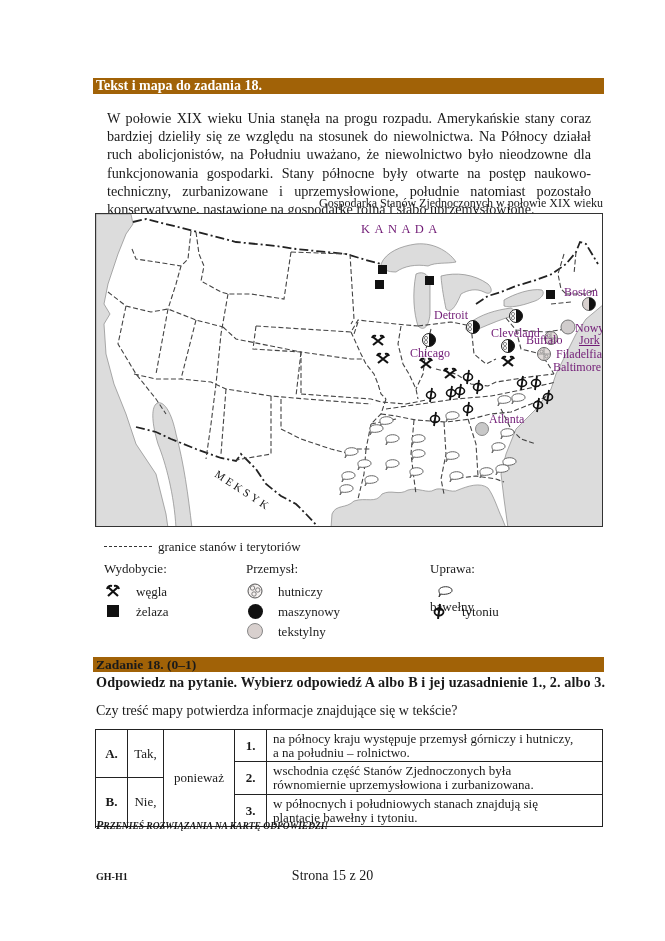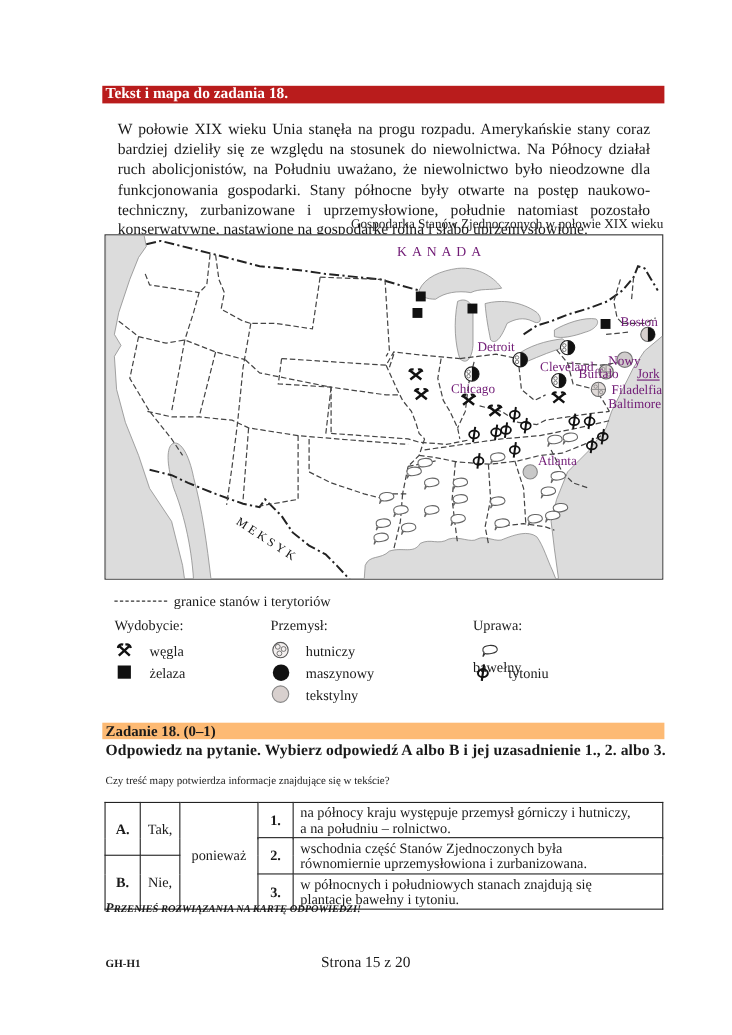--- a/index.html
+++ b/index.html
@@ -1,32 +1,32 @@
 <!DOCTYPE html>
 <html><head>
 <meta charset="utf-8">
 <style>
   html, body { margin:0; padding:0; background:#ffffff; }
   body { width:665px; height:941px; position:relative; overflow:hidden;
          font-family:"Liberation Serif", "DejaVu Serif", serif; color:#1a1a1a; }
   .abs { position:absolute; }
-  .hdr-dark { left:93px; top:78px; width:511px; height:16px; background:#b91c1c; color:#fff;
+  .hdr-dark { left:93px; top:78px; width:511px; height:16px; background:#a16207; color:#fff;
               font-weight:bold; font-size:14px; line-height:16px; padding-left:3px; box-sizing:border-box; }
   .para { left:95px; top:97px; width:508px; font-size:14.2px; line-height:18.2px; text-align:justify; }
   .para p { margin:12px; }
   .map-caption { left:95px; top:195px; width:508px; text-align:right; font-size:12px; line-height:16px; }
   .map { left:95px; top:213px; width:508px; height:314px; border:1px solid #333; box-sizing:border-box; background:#fff; overflow:hidden; }
   .map svg { position:absolute; left:0; top:0; }
   .map-label { position:absolute; font-size:12px; line-height:13px; color:#701a75; white-space:nowrap; }
   .legend { font-size:13px; line-height:15px; }
   .legend .row { position:absolute; display:flex; align-items:center; }
   .legend .ico { width:18px; height:16px; display:inline-flex; align-items:center; justify-content:center; margin-right:14px; }
-  .hdr-light { left:93px; top:657px; width:511px; height:15px; background:#fdba74; font-weight:bold; font-size:13.5px; line-height:15px; padding-left:3px; box-sizing:border-box; }
+  .hdr-light { left:93px; top:657px; width:511px; height:15px; background:#a16207; font-weight:bold; font-size:13.5px; line-height:15px; padding-left:3px; box-sizing:border-box; }
   .instr { left:96px; top:674px; font-weight:bold; font-size:14.2px; line-height:17px; white-space:nowrap; letter-spacing:0.1px; }
-  .question { left:96px; top:702px; font-size:10px; line-height:17px; white-space:nowrap; }
+  .question { left:96px; top:702px; font-size:14px; line-height:17px; white-space:nowrap; }
   table.ans { position:absolute; left:95px; top:729px; width:508px; border-collapse:collapse; font-size:13px; }
   table.ans td { border:1.5px solid #222; padding:0 6px; line-height:14px; }
   table.ans td.c { text-align:center; }
   table.ans td.b { font-weight:bold; }
   .footnote { left:96px; top:818px; font-weight:bold; font-style:italic; font-size:12px; white-space:nowrap; }
   .footnote .sc { font-size:9.5px; }
   .code { left:96px; top:871px; font-weight:bold; font-size:10px; }
   .pagenum { left:0; width:665px; top:868px; text-align:center; font-size:14px; }
 </style>
 </head>
@@ -201,21 +201,21 @@
       <use href="#cotton" x="280" y="215"></use>
     </g>
 
     <text x="118" y="262" font-family="Liberation Serif, serif" font-size="11" letter-spacing="3" transform="rotate(33 118 262)" fill="#111">MEKSYK</text>
   </svg>
 
   <div class="map-label" style="left:265px;top:9px;font-size:12.5px;letter-spacing:1px;">K A N A D A</div>
 
   <div class="map-label" style="left:468px;top:72px;">Boston</div>
   <div class="map-label" style="left:430px;top:92px;margin-top:28px;">Buffalo</div>
-  <div class="map-label" style="left:457px;top:108px;text-align:right;">Nowy</div>
+  <div class="map-label" style="left:479px;top:108px;text-align:right;">Nowy</div>
   <div class="map-label" style="left:483px;top:120px;text-decoration:underline;">Jork</div>
   <div class="map-label" style="left:338px;top:95px;">Detroit</div>
   <div class="map-label" style="left:395px;top:113px;">Cleveland</div>
   <div class="map-label" style="left:460px;top:134px;">Filadelfia</div>
   <div class="map-label" style="left:314px;top:133px;">Chicago</div>
   <div class="map-label" style="left:457px;top:147px;">Baltimore</div>
   <div class="map-label" style="left:393px;top:199px;">Atlanta</div>
 </div>
 
 <div class="legend">

